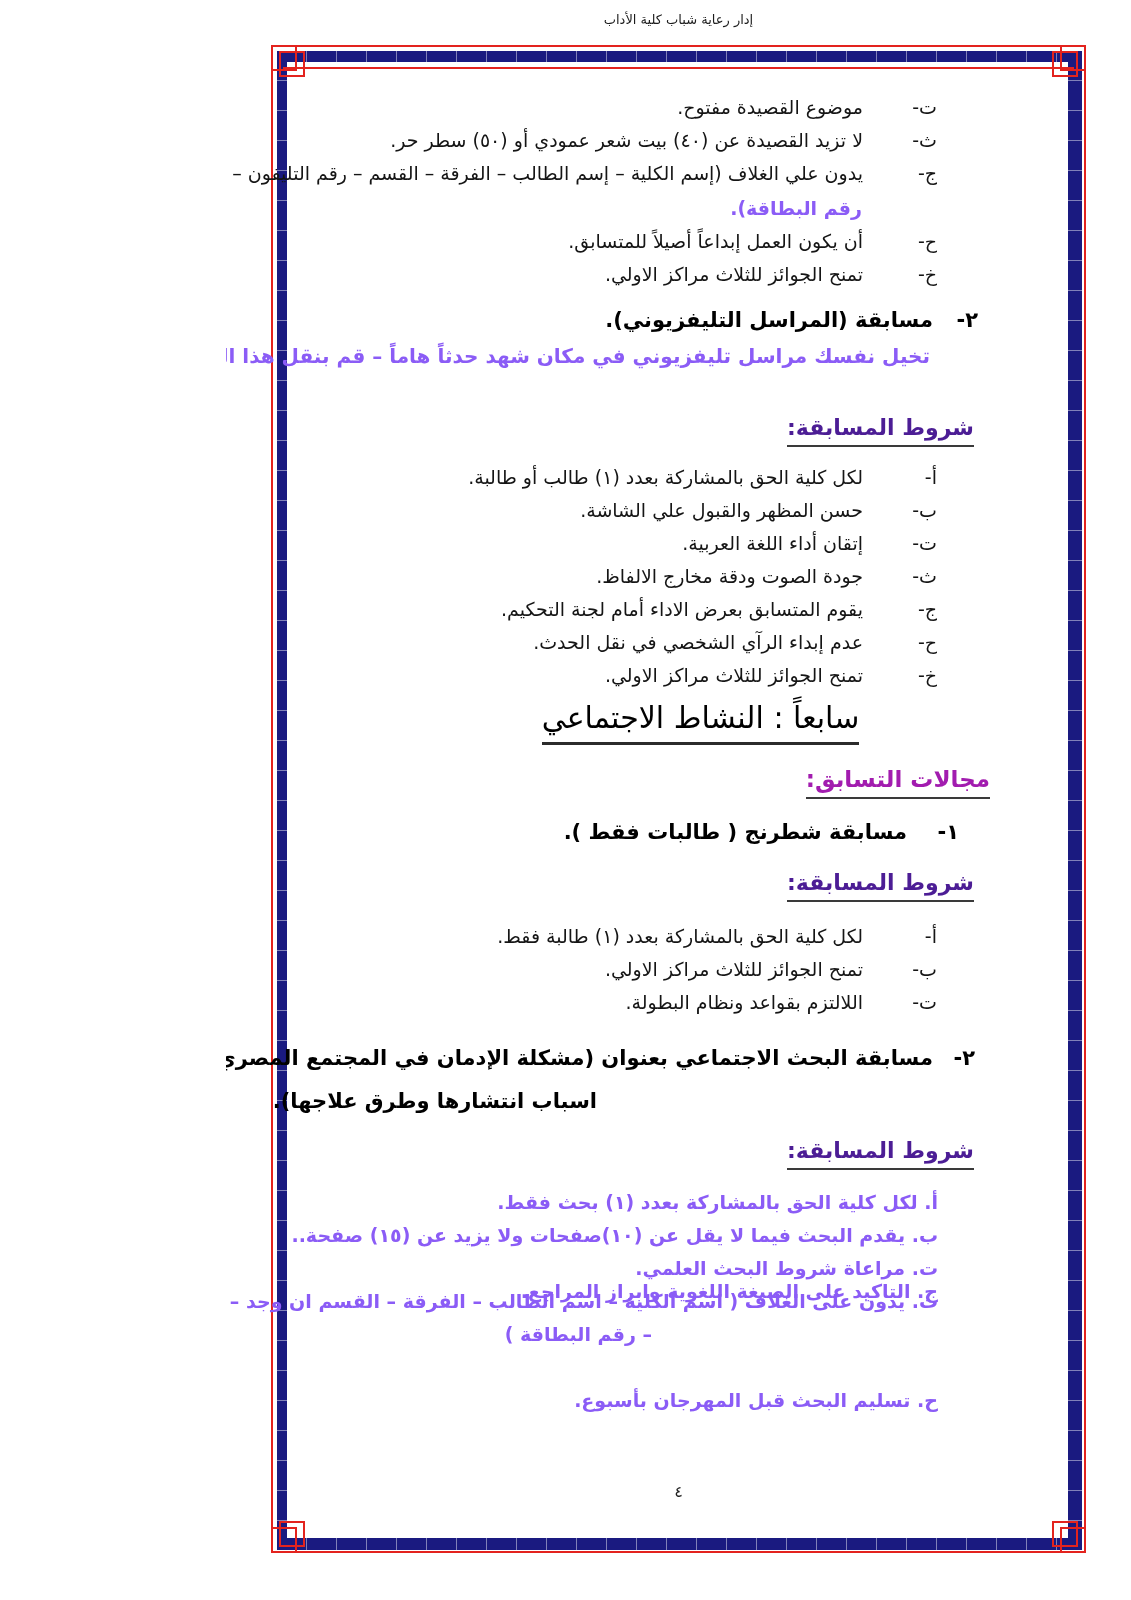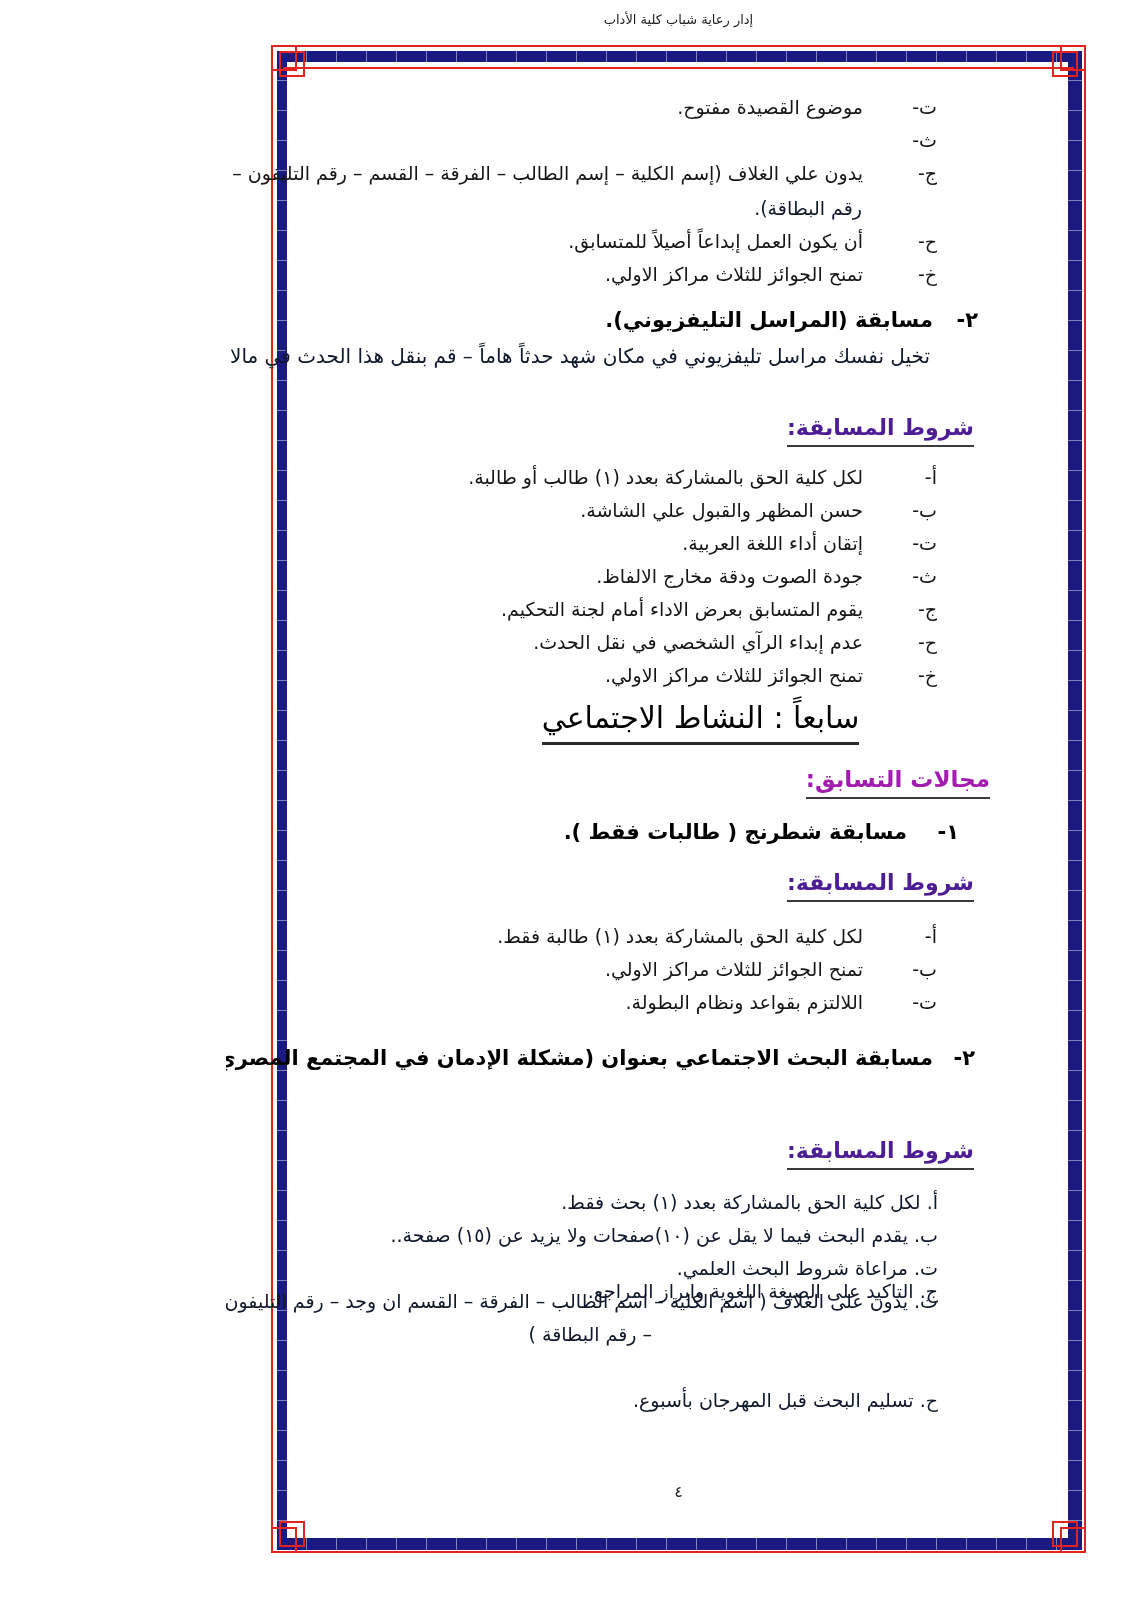--- a/index.html
+++ b/index.html
@@ -33,21 +33,21 @@
   .hdr{
     position:absolute;top:12px;left:0;right:0;
     text-align:center;font-size:13px;color:#1c1c1c;
   }
   .row{
     position:absolute;display:flex;direction:rtl;
     font-size:19px;white-space:nowrap;color:#151515;
   }
   .row .mk{flex:none;width:74px;}
   .plain{
-    position:absolute;font-size:20px;white-space:nowrap;color:#0f172a;
+    position:absolute;font-size:20px;white-space:nowrap;color:#8b5cf6;font-weight:bold;
   }
   .title-row{
     position:absolute;display:flex;direction:rtl;
     font-size:21px;font-weight:bold;white-space:nowrap;color:#000;
   }
   .title-row .tmk{flex:none;}
   .label{
     position:absolute;font-size:22px;font-weight:bold;color:#4c1d95;
     border-bottom:2px solid #3a3a3a;padding-bottom:5px;white-space:nowrap;
   }
@@ -86,20 +86,21 @@
   <div class="csq" style="left:53px;bottom:53px;"></div>
   <div class="csq" style="right:45px;bottom:47px;"></div>
   <div class="csq" style="right:53px;bottom:53px;"></div>
 
   <div class="row" style="top:96px;right:194px;">
     <span class="mk">ت-</span>
     <span>موضوع القصيدة مفتوح.</span>
   </div>
   <div class="row" style="top:129px;right:194px;">
     <span class="mk">ث-</span>
+    <span>لا تزيد القصيدة عن (٤٠) بيت شعر عمودي أو (٥٠) سطر حر.</span>
   </div>
   <div class="row" style="top:162px;right:194px;">
     <span class="mk">ج-</span>
     <span>يدون علي الغلاف (إسم الكلية – إسم الطالب – الفرقة – القسم –  رقم التليفون –</span>
   </div>
   <div class="plain" style="top:197px;right:269px;font-size:19px;">رقم البطاقة).</div>
   <div class="row" style="top:230px;right:194px;">
     <span class="mk">ح-</span>
     <span>أن يكون العمل إبداعاً أصيلاً للمتسابق.</span>
   </div>
@@ -164,20 +165,23 @@
   </div>
   <div class="row" style="top:991px;right:194px;">
     <span class="mk">ت-</span>
     <span>اللالتزم بقواعد ونظام البطولة.</span>
   </div>
 
   <div class="title-row" style="top:1046px;right:156px;">
     <span class="tmk" style="width:42px;">٢-</span>
     <span>مسابقة البحث الاجتماعي بعنوان (مشكلة الإدمان في المجتمع المصري</span>
   </div>
+  <div class="title-row" style="top:1089px;right:534px;">
+    <span>اسباب انتشارها وطرق علاجها).</span>
+  </div>
   <div class="label" style="top:1138px;right:157px;">شروط المسابقة:</div>
 
   <div class="plain" style="top:1191px;right:193px;font-size:19px;">أ.   لكل كلية الحق بالمشاركة بعدد (١) بحث فقط.</div>
   <div class="plain" style="top:1224px;right:193px;font-size:19px;">ب. يقدم البحث فيما لا يقل عن (١٠)صفحات ولا يزيد عن (١٥) صفحة..</div>
   <div class="plain" style="top:1257px;right:193px;font-size:19px;">ت. مراعاة شروط البحث العلمي.</div>
   <div class="plain" style="top:1290px;right:193px;font-size:19px;">ث. يدون على الغلاف ( اسم الكلية – اسم الطالب – الفرقة – القسم ان وجد – رقم التليفون</div>
   <div class="plain" style="top:1323px;right:479px;font-size:19px;">– رقم البطاقة )</div>
   <div class="plain" style="top:1280px;right:193px;font-size:19px;">ج. التاكيد على الصيغة اللغوية وابراز المراجع.</div>
   <div class="plain" style="top:1389px;right:193px;font-size:19px;">ح. تسليم البحث قبل المهرجان بأسبوع.</div>
 

